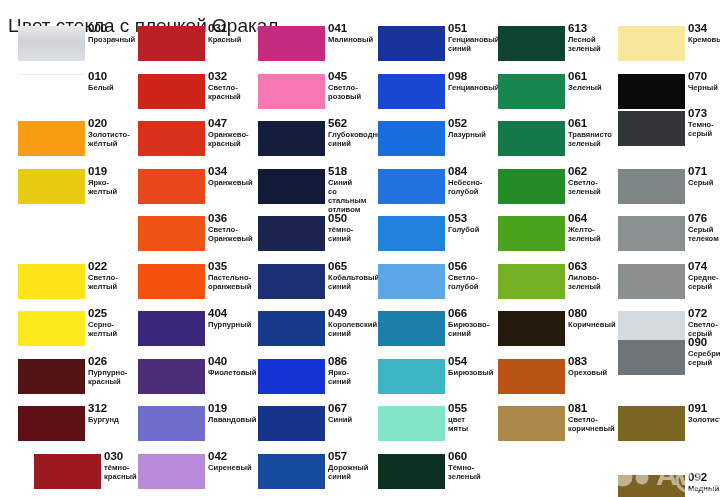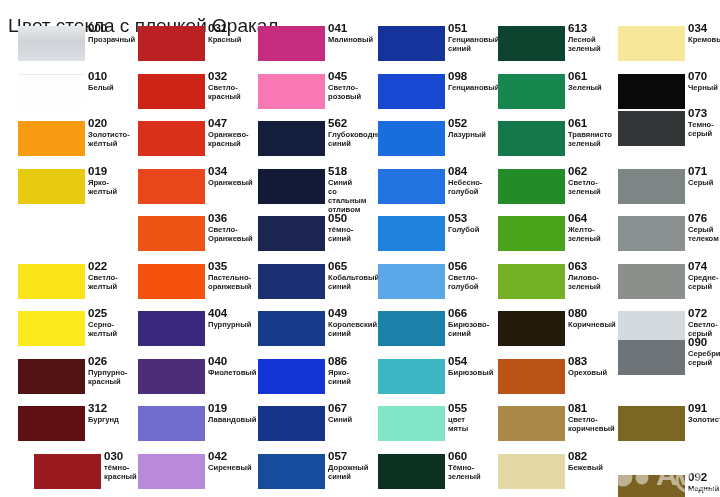--- a/index.html
+++ b/index.html
@@ -510,27 +510,20 @@
         <span class="swatch-label">Дорожный
 синий</span>
       </div>
     </div>
     <div class="swatch-cell" style="left: 360px; top: 427.5px;">
       <div class="swatch-chip" style="background: rgb(12, 49, 33);"></div>
       <div class="swatch-text">
         <span class="swatch-code">060</span>
         <span class="swatch-label">Тёмно-
 зеленый</span>
-      </div>
-    </div>
-    <div class="swatch-cell" style="left: 480px; top: 427.5px;">
-      <div class="swatch-chip" style="background: rgb(227, 217, 166);"></div>
-      <div class="swatch-text">
-        <span class="swatch-code">082</span>
-        <span class="swatch-label">Бежевый</span>
       </div>
     </div>
     <div class="swatch-cell" style="left: 600px; top: 449px;">
       <div class="swatch-chip" style="background: rgb(123, 98, 35);"></div>
       <div class="swatch-text">
         <span class="swatch-code">092</span>
         <span class="swatch-label">Медный</span>
       </div>
     </div>
   </div>

